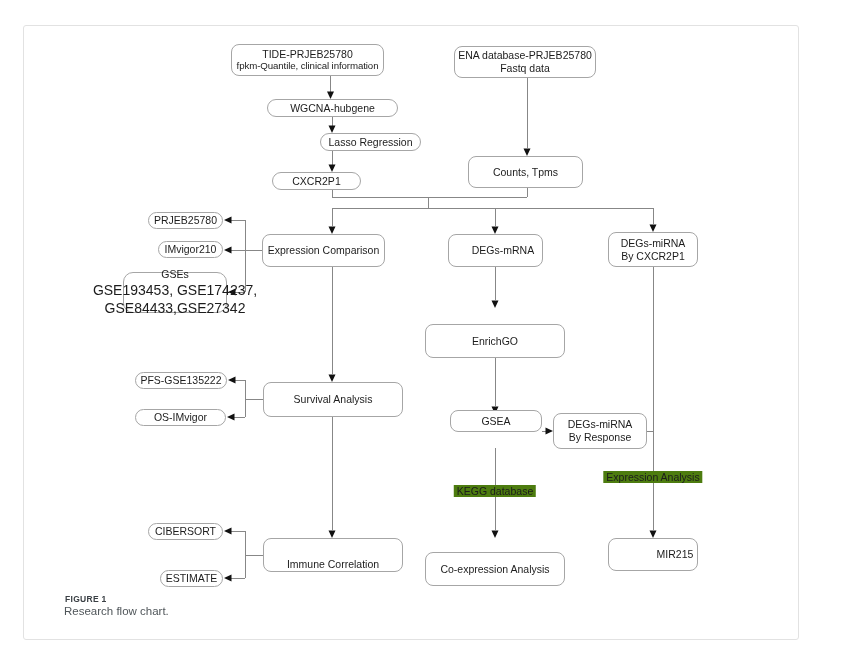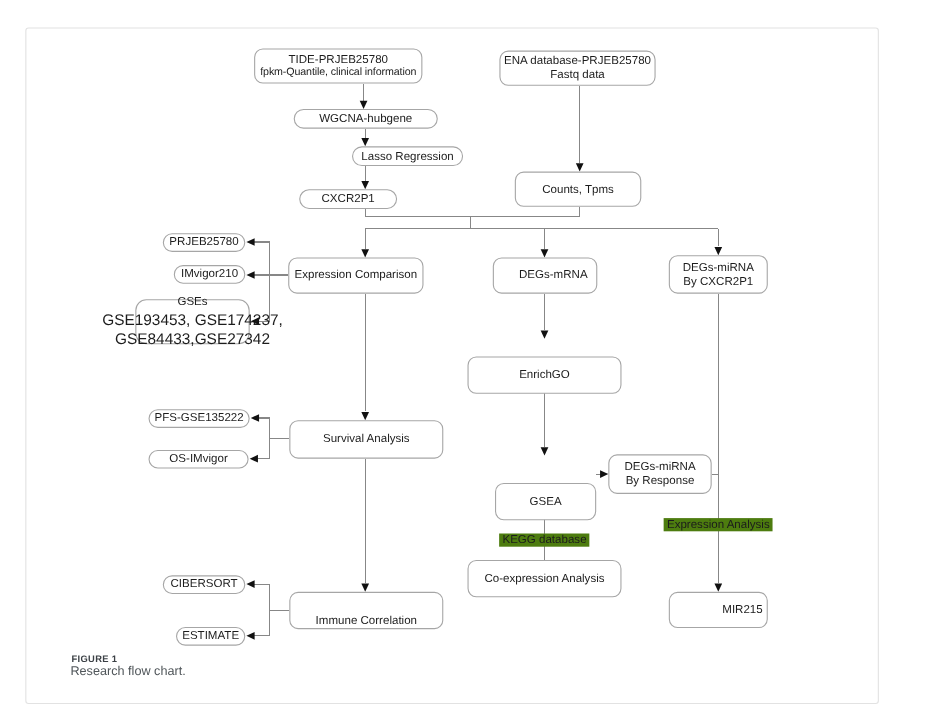--- a/index.html
+++ b/index.html
@@ -194,21 +194,21 @@
 <div class="node box" style="left:448px;top:234px;width:95px;height:33px;padding-left:15px;">
   <span>DEGs-mRNA</span>
 </div>
 <div class="node box" style="left:608px;top:232px;width:90px;height:35px;">
   <span>DEGs-miRNA</span>
   <span>By CXCR2P1</span>
 </div>
 <div class="node box" style="left:425px;top:308px;width:140px;height:34px;margin-top:16px;">
   <span>EnrichGO</span>
 </div>
-<div class="node box" style="left:450px;top:439px;width:92px;height:34px;">
+<div class="node box" style="left:450px;top:410px;width:92px;height:22px;">
   <span>GSEA</span>
 </div>
 <div class="node box" style="left:553px;top:413px;width:94px;height:36px;">
   <span>DEGs-miRNA</span>
   <span>By Response</span>
 </div>
 <div class="node pill" style="left:135px;top:372px;width:92px;height:17px;text-align:right;">
   <span>PFS-GSE135222</span>
 </div>
 <div class="node pill" style="left:135px;top:409px;width:91px;height:17px;">
@@ -219,21 +219,21 @@
 </div>
 <div class="node pill" style="left:148px;top:523px;width:75px;height:17px;">
   <span>CIBERSORT</span>
 </div>
 <div class="node pill" style="left:160px;top:570px;width:63px;height:17px;">
   <span>ESTIMATE</span>
 </div>
 <div class="node box" style="left:263px;top:538px;width:140px;height:34px;justify-content:flex-end;">
   <span>Immune Correlation</span>
 </div>
-<div class="node box" style="left:425px;top:509px;width:140px;height:34px;">
+<div class="node box" style="left:425px;top:552px;width:140px;height:34px;">
   <span>Co-expression Analysis</span>
 </div>
 <div class="node box" style="left:608px;top:538px;width:90px;height:33px;padding-left:44px;">
   <span>MIR215</span>
 </div>
 
 <div class="edge-label" style="left:495px;top:491px;">KEGG database</div>
 <div class="edge-label" style="left:653px;top:477px;">Expression Analysis</div>
 
 <div class="fig-label">FIGURE 1</div>

